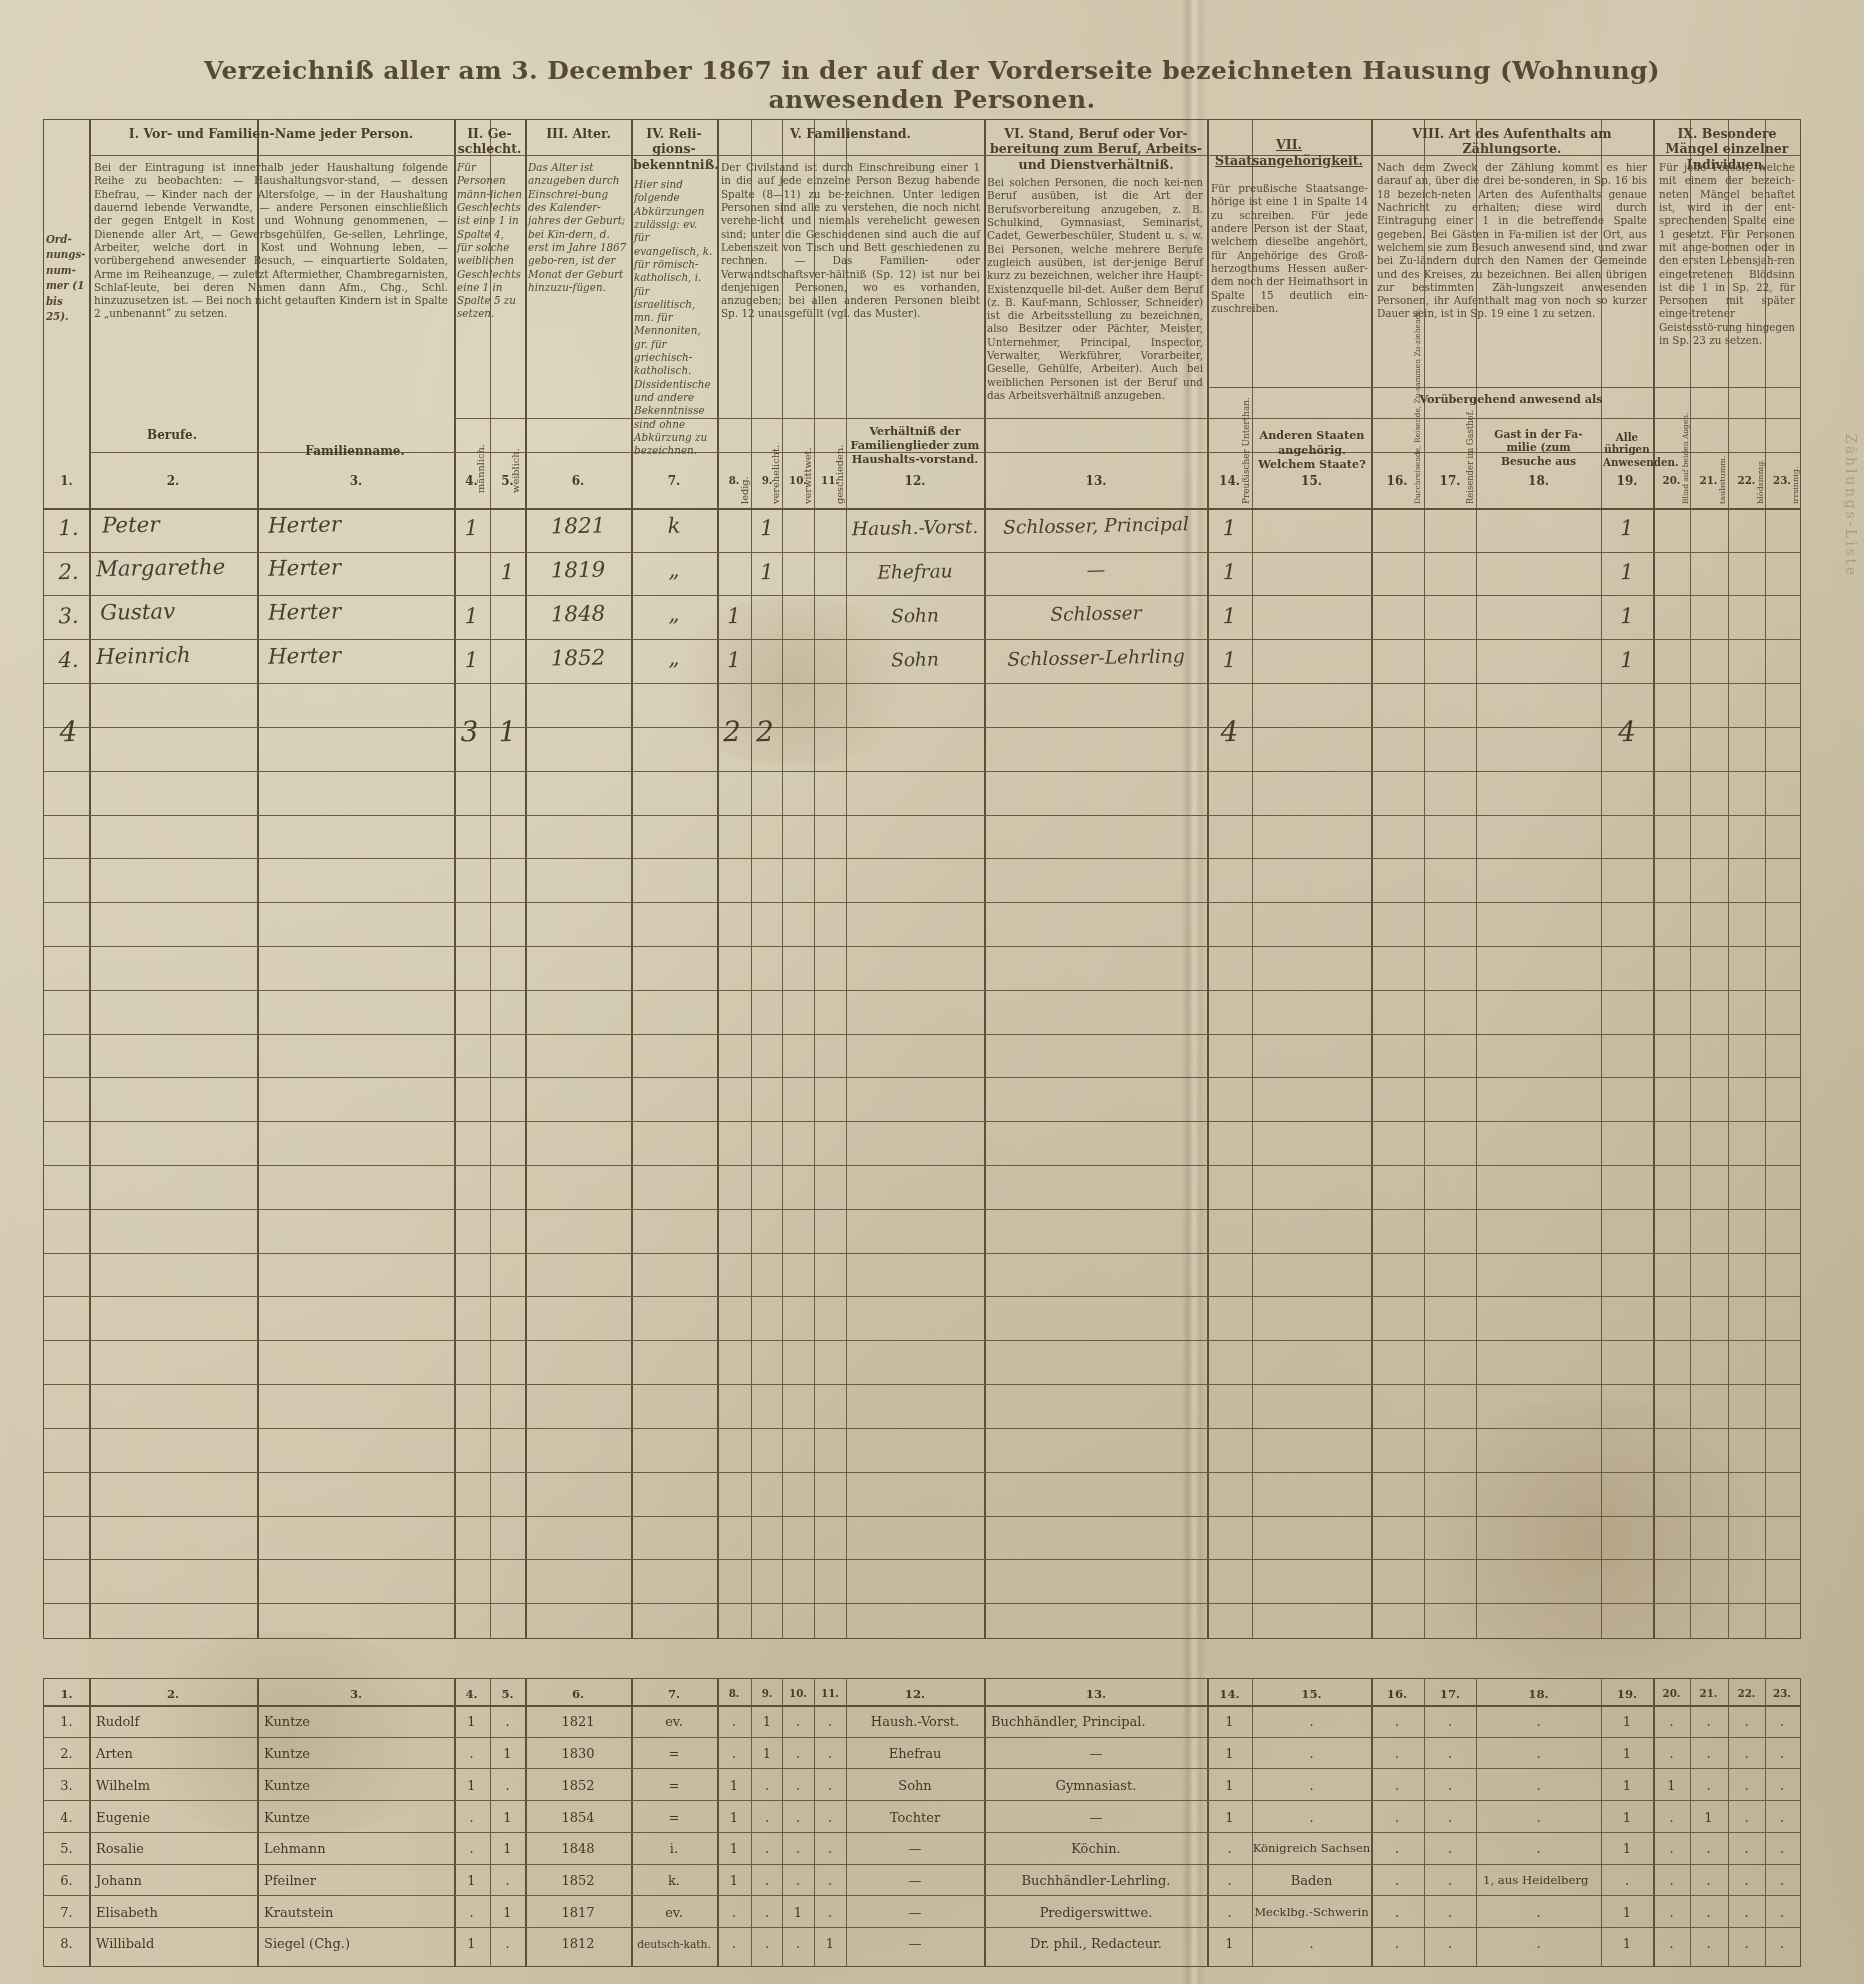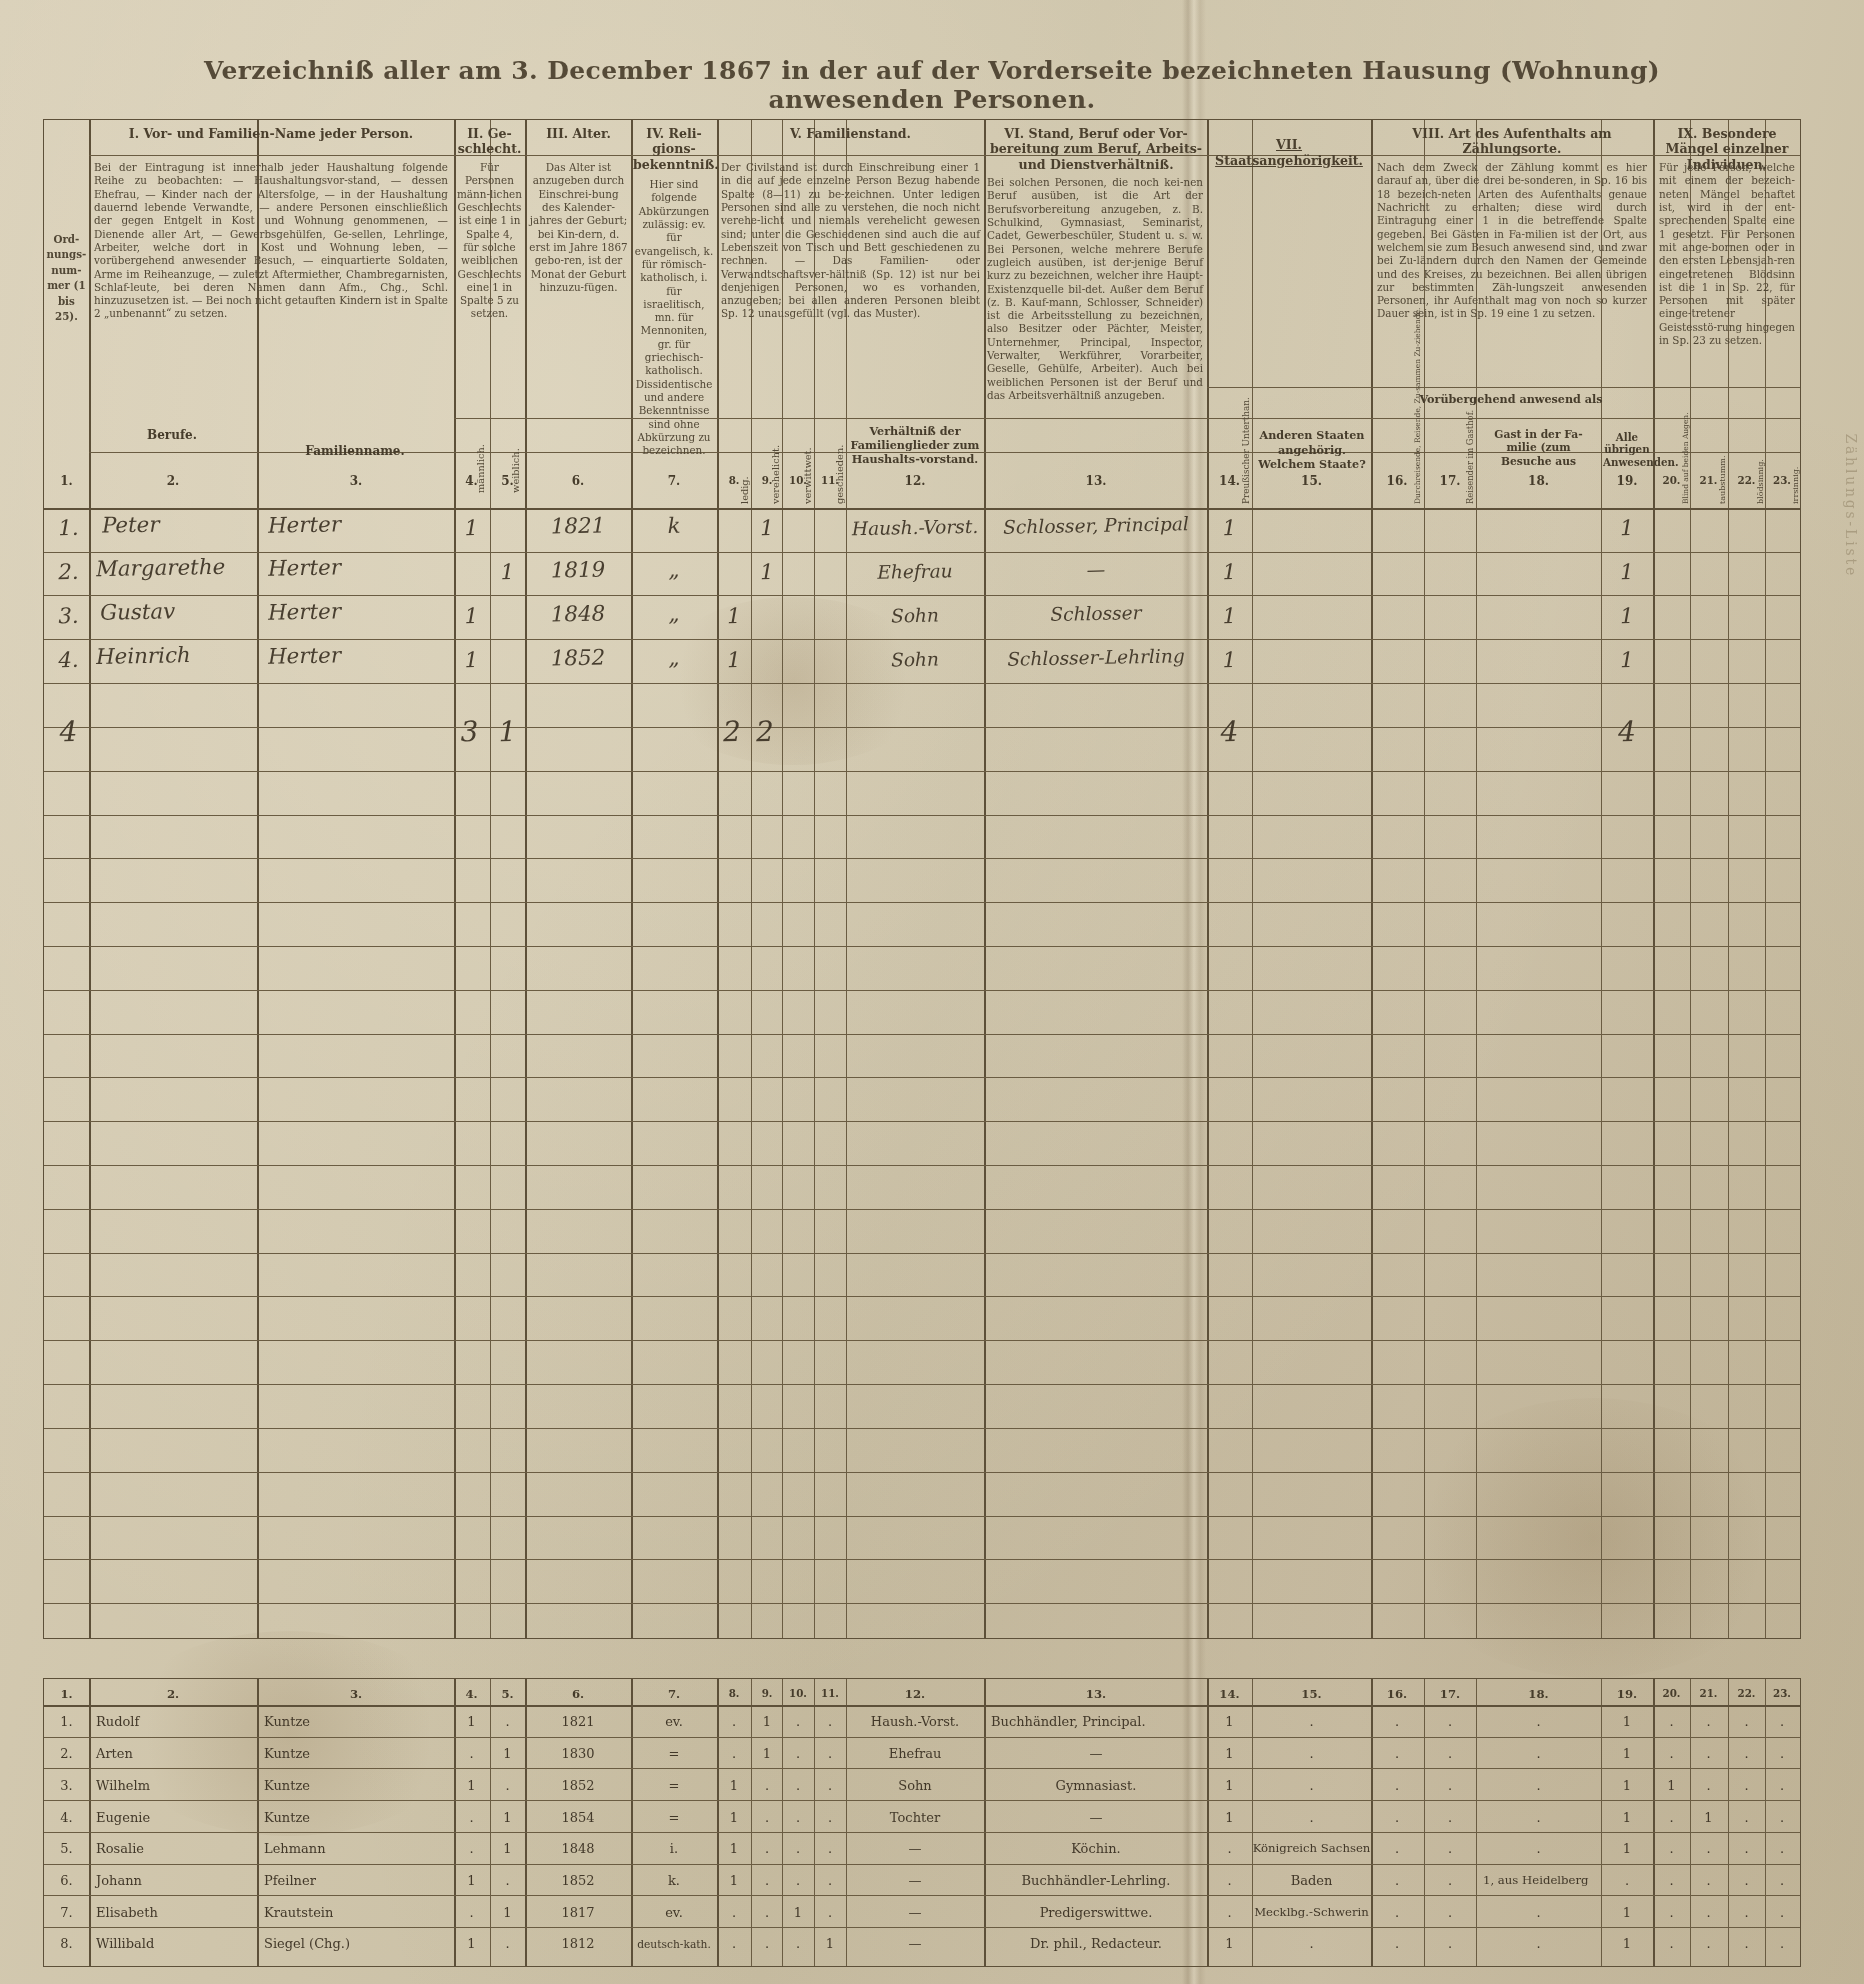--- a/index.html
+++ b/index.html
@@ -67,21 +67,21 @@
   }
   .blurb{
     position:absolute;
     font-size:10.4px;
     line-height:1.28;
     color:#514735;
     text-align:justify;
     hyphens:auto;
     -webkit-hyphens:auto;
   }
-  .blurb.c{text-align:center;}
+  .blurb.c{text-align:left;font-style:italic;}
   .sub{
     position:absolute;
     font-weight:bold;
     font-size:12px;
     text-align:center;
     color:#463c2b;
   }
   .vert{
     position:absolute;
     font-size:9.8px;
@@ -195,20 +195,21 @@
     <div class="grp" style="left:1613px;top:5.6px;width:140px;">IX. Besondere Mängel einzelner Individuen.</div>
 
     <div class="blurb c" style="left:1.9px;top:112px;width:41px;font-size:10.3px;line-height:1.5;font-weight:bold;">Ord-nungs-num-mer (1 bis 25).</div>
 
     <div class="blurb" style="left:50px;top:41px;width:354px;">Bei der Eintragung ist innerhalb jeder Haushaltung folgende Reihe zu beobachten: — Haushaltungsvor-stand, — dessen Ehefrau, — Kinder nach der Altersfolge, — in der Haushaltung dauernd lebende Verwandte, — andere Personen einschließlich der gegen Entgelt in Kost und Wohnung genommenen, — Dienende aller Art, — Gewerbsgehülfen, Ge-sellen, Lehrlinge, Arbeiter, welche dort in Kost und Wohnung leben, — vorübergehend anwesender Besuch, — einquartierte Soldaten, Arme im Reiheanzuge, — zuletzt Aftermiether, Chambregarnisten, Schlaf-leute, bei deren Namen dann Afm., Chg., Schl. hinzuzusetzen ist. — Bei noch nicht getauften Kindern ist in Spalte 2 „unbenannt“ zu setzen.</div>
     <div class="blurb c" style="left:413px;top:41px;width:65px;">Für Personen männ-lichen Geschlechts ist eine 1 in Spalte 4, für solche weiblichen Geschlechts eine 1 in Spalte 5 zu setzen.</div>
     <div class="blurb c" style="left:484px;top:41px;width:101px;">Das Alter ist anzugeben durch Einschrei-bung des Kalender-jahres der Geburt; bei Kin-dern, d. erst im Jahre 1867 gebo-ren, ist der Monat der Geburt hinzuzu-fügen.</div>
     <div class="blurb c" style="left:590px;top:58px;width:80px;">Hier sind folgende Abkürzungen zulässig: ev. für evangelisch, k. für römisch-katholisch, i. für israelitisch, mn. für Mennoniten, gr. für griechisch-katholisch. Dissidentische und andere Bekenntnisse sind ohne Abkürzung zu bezeichnen.</div>
     <div class="blurb" style="left:677px;top:41px;width:259px;">Der Civilstand ist durch Einschreibung einer 1 in die auf jede einzelne Person Bezug habende Spalte (8—11) zu be-zeichnen. Unter ledigen Personen sind alle zu verstehen, die noch nicht verehe-licht und niemals verehelicht gewesen sind; unter die Geschiedenen sind auch die auf Lebenszeit von Tisch und Bett geschiedenen zu rechnen. — Das Familien- oder Verwandtschaftsver-hältniß (Sp. 12) ist nur bei denjenigen Personen, wo es vorhanden, anzugeben; bei allen anderen Personen bleibt Sp. 12 unausgefüllt (vgl. das Muster).</div>
     <div class="blurb" style="left:943px;top:56px;width:216px;">Bei solchen Personen, die noch kei-nen Beruf ausüben, ist die Art der Berufsvorbereitung anzugeben, z. B. Schulkind, Gymnasiast, Seminarist, Cadet, Gewerbeschüler, Student u. s. w. Bei Personen, welche mehrere Berufe zugleich ausüben, ist der-jenige Beruf kurz zu bezeichnen, welcher ihre Haupt-Existenzquelle bil-det. Außer dem Beruf (z. B. Kauf-mann, Schlosser, Schneider) ist die Arbeitsstellung zu bezeichnen, also Besitzer oder Pächter, Meister, Unternehmer, Principal, Inspector, Verwalter, Werkführer, Vorarbeiter, Geselle, Gehülfe, Arbeiter). Auch bei weiblichen Personen ist der Beruf und das Arbeitsverhältniß anzugeben.</div>
+    <div class="blurb" style="left:1167px;top:62px;width:157px;">Für preußische Staatsange-hörige ist eine 1 in Spalte 14 zu schreiben. Für jede andere Person ist der Staat, welchem dieselbe angehört, für Angehörige des Groß-herzogthums Hessen außer-dem noch der Heimathsort in Spalte 15 deutlich ein-zuschreiben.</div>
     <div class="blurb" style="left:1333px;top:41px;width:270px;">Nach dem Zweck der Zählung kommt es hier darauf an, über die drei be-sonderen, in Sp. 16 bis 18 bezeich-neten Arten des Aufenthalts genaue Nachricht zu erhalten; diese wird durch Eintragung einer 1 in die betreffende Spalte gegeben. Bei Gästen in Fa-milien ist der Ort, aus welchem sie zum Besuch anwesend sind, und zwar bei Zu-ländern durch den Namen der Gemeinde und des Kreises, zu bezeichnen. Bei allen übrigen zur bestimmten Zäh-lungszeit anwesenden Personen, ihr Aufenthalt mag von noch so kurzer Dauer sein, ist in Sp. 19 eine 1 zu setzen.</div>
     <div class="blurb" style="left:1615px;top:41px;width:136px;">Für jede Person, welche mit einem der bezeich-neten Mängel behaftet ist, wird in der ent-sprechenden Spalte eine 1 gesetzt. Für Personen mit ange-bornen oder in den ersten Lebensjah-ren eingetretenen Blödsinn ist die 1 in Sp. 22, für Personen mit später einge-tretener Geistesstö-rung hingegen in Sp. 23 zu setzen.</div>
 
     <div class="sub" style="left:48px;top:308px;width:160px;">Berufe.</div>
     <div class="sub" style="left:216px;top:308px;width:190px;margin-top:16px;">Familienname.</div>
 
     <div class="vert" style="left:431px;top:373px;transform:rotate(-90deg);">männlich.</div>
     <div class="vert" style="left:466px;top:373px;transform:rotate(-90deg);">weiblich.</div>
 
     <div class="vert" style="left:695px;top:384px;transform:rotate(-90deg);">ledig.</div>

